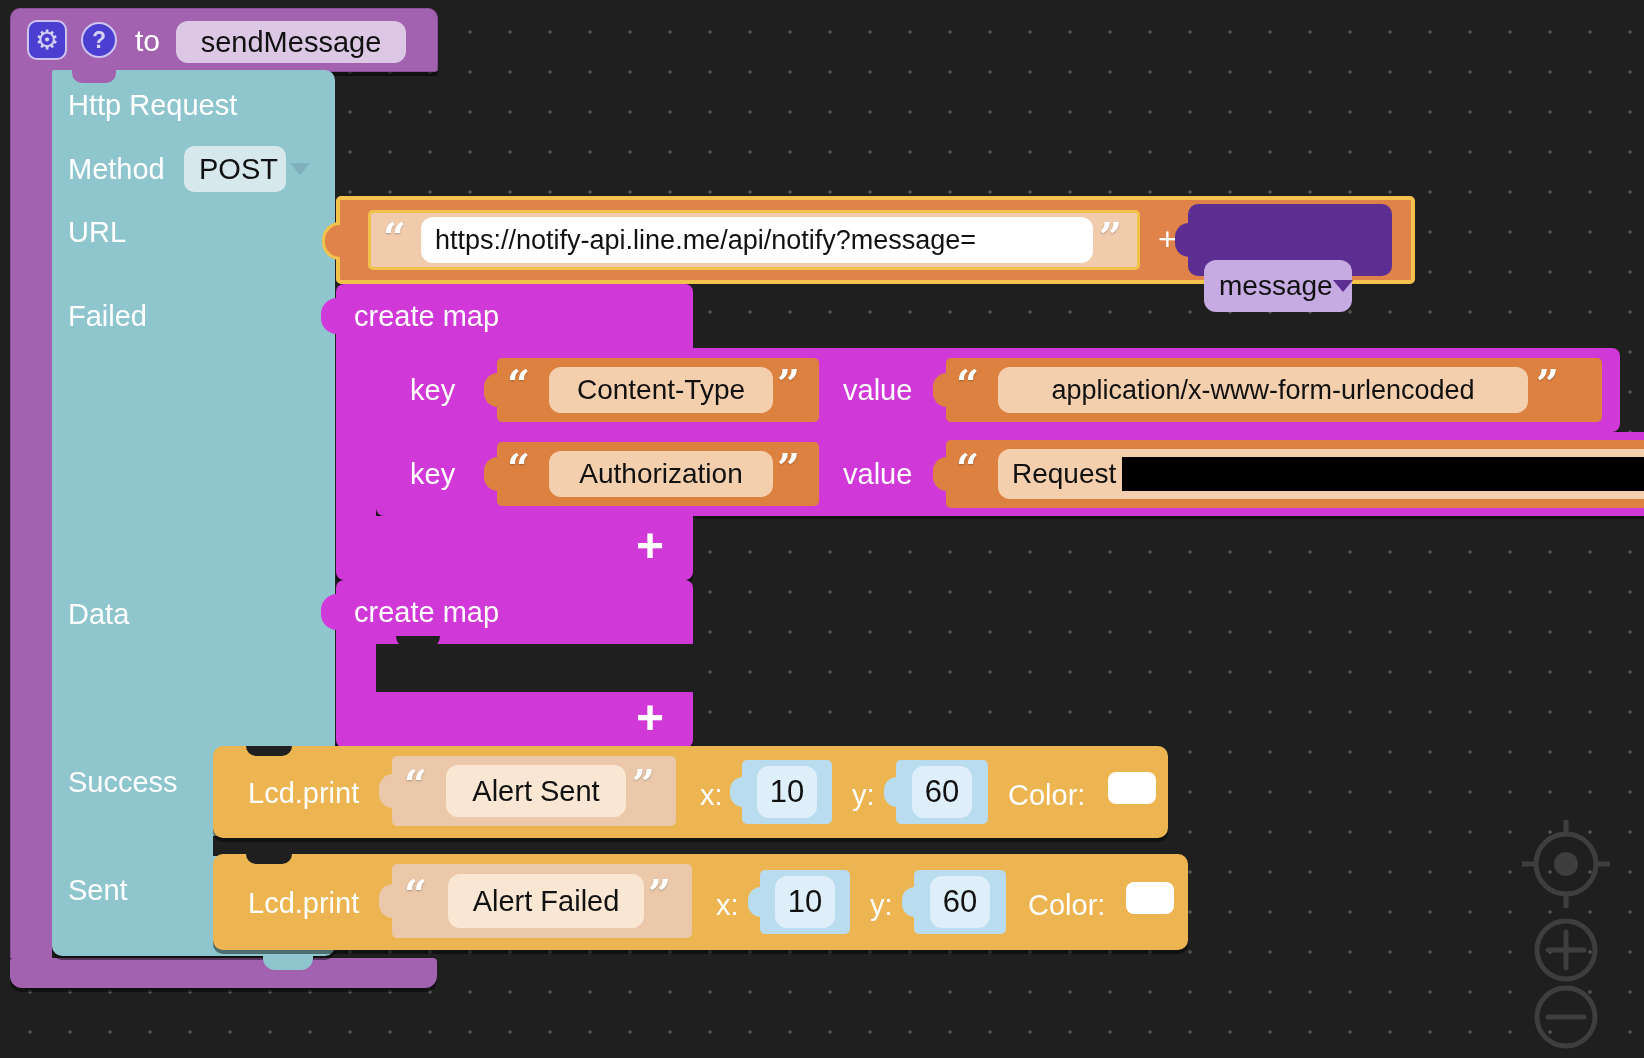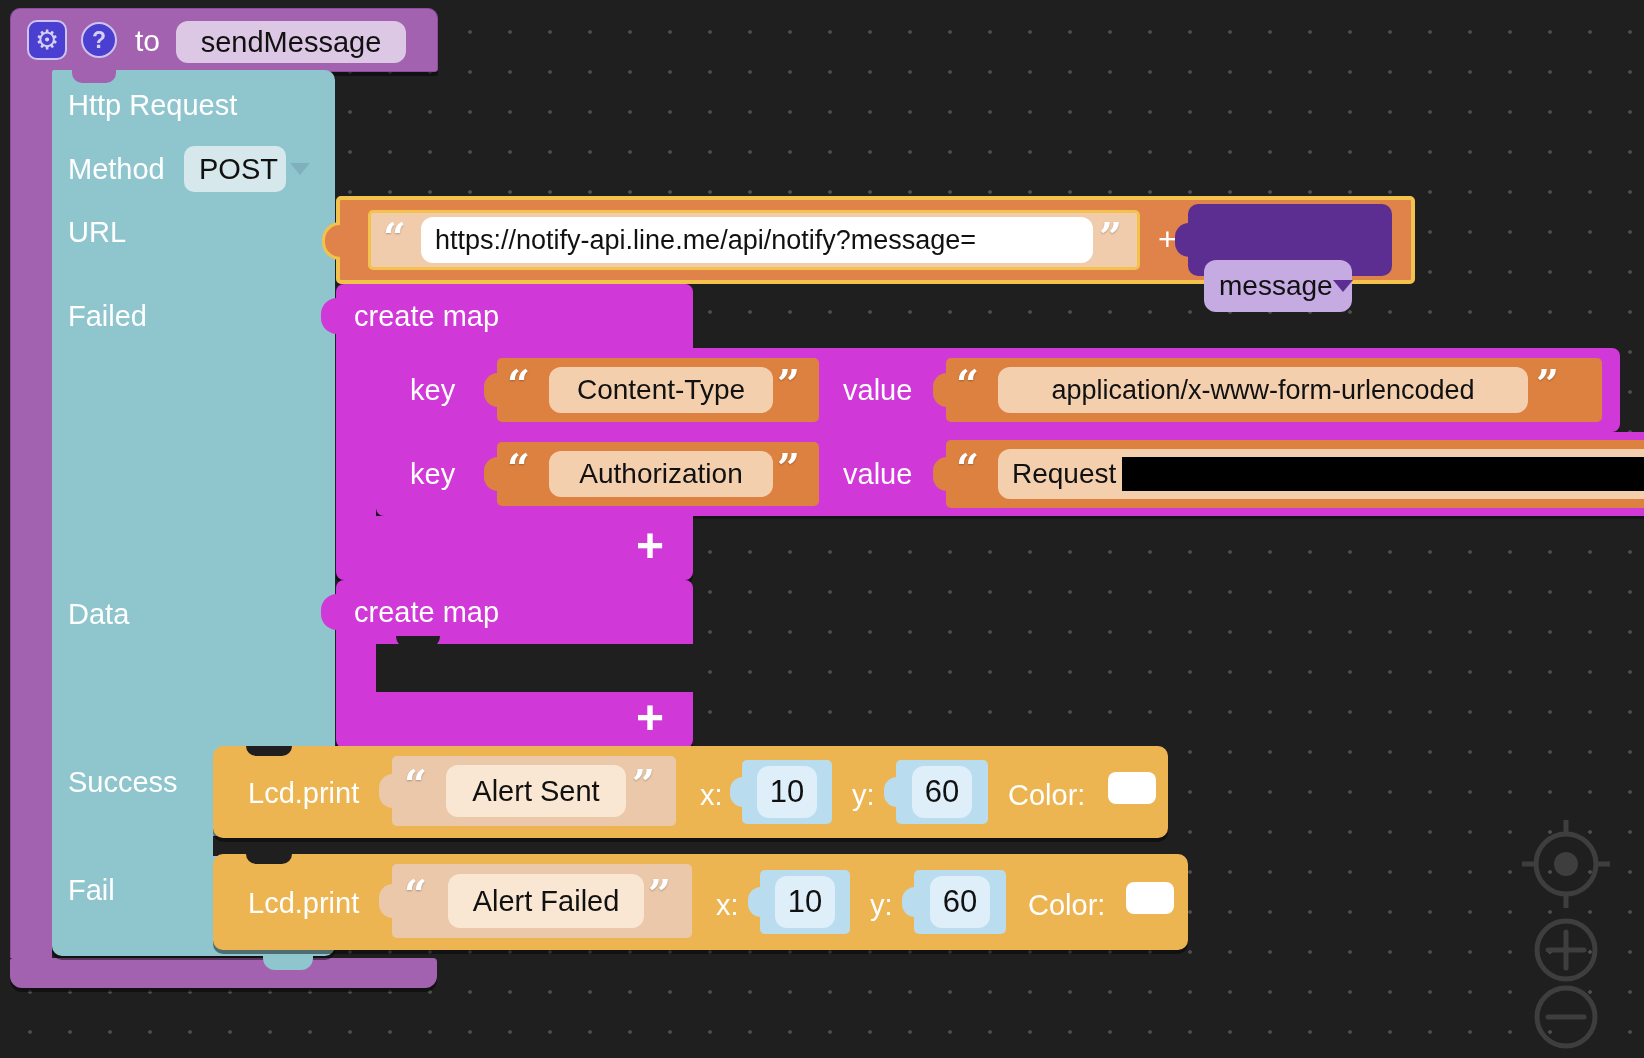--- a/index.html
+++ b/index.html
@@ -57,21 +57,21 @@
   <span class="lbl" style="left:68px;top:88px;">Http Request</span>
   <span class="lbl" style="left:68px;top:152px;">Method</span>
   <div class="field" style="left:184px;top:146px;width:102px;height:46px;background:#d6e8eb;border-radius:10px;padding-left:15px;font-size:29px;">
     <span>POST</span>
     <span class="tri-down" style="border-top:12px solid #7fb0bb;margin-left:12px;"></span>
   </div>
   <span class="lbl" style="left:68px;top:215px;text-align:right;">URL</span>
   <span class="lbl" style="left:68px;top:299px;">Failed</span>
   <span class="lbl" style="left:68px;top:597px;">Data</span>
   <span class="lbl" style="left:68px;top:765px;">Success</span>
-  <span class="lbl" style="left:68px;top:873px;">Fail</span>
+  <span class="lbl" style="left:68px;top:873px;">Sent</span>
 
   <div class="blk" style="left:336px;top:196px;width:1079px;height:88px;background:#e0834a;border:4px solid #f2c24d;border-radius:5px;">
     <div class="ptab" style="left:-18px;top:22px;width:18px;height:38px;background:#e0834a;border:3px solid #f2c24d;border-right:none;"></div>
     <div class="blk" style="left:28px;top:10px;width:772px;height:60px;background:#f0ccac;border:3px solid #f2c24d;border-radius:5px;">
       <span class="q" style="left:12px;top:4px;">“</span>
       <div class="field" style="left:50px;top:4px;width:672px;height:46px;background:#fff;padding-left:14px;font-size:27px;white-space:nowrap;">
           <span>https://notify-api.line.me/api/notify?message=</span>
         </div>
       <span class="q" style="left:728px;top:4px;">”</span>
     </div>

